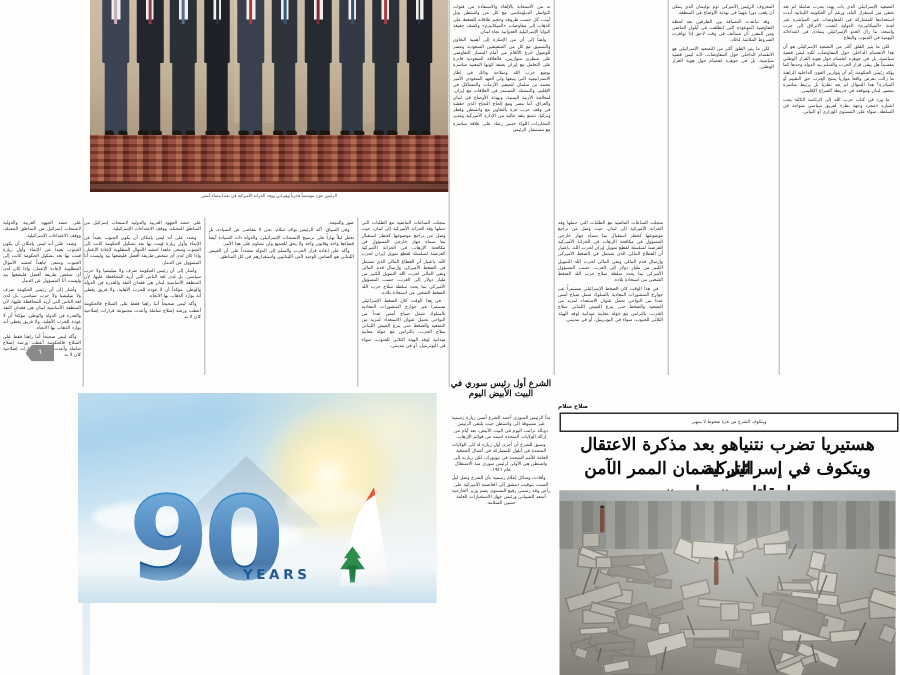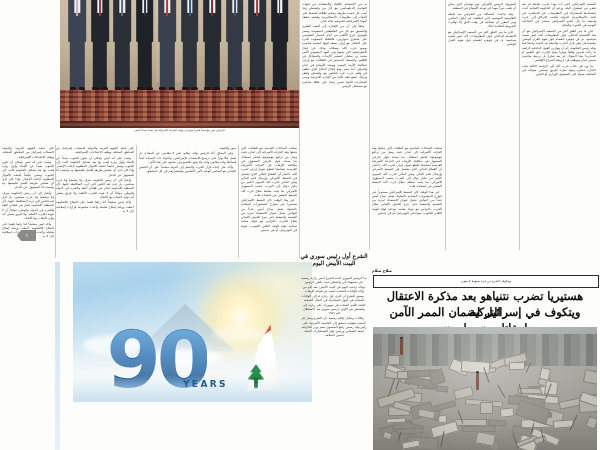--- a/index.html
+++ b/index.html
@@ -85,21 +85,21 @@
   
   #cont-arrow{
     position:absolute;left:17px;top:230px;width:19px;height:11px;
     background:#8a8a8a;color:#fff;font-size:4.5px;
     display:flex;align-items:center;justify-content:center;
     clip-path:polygon(100% 0,100% 100%,22% 100%,0 50%,22% 0);
   }
 
   
   #ad-mea{
-    position:absolute;left:73px;top:262px;width:239px;height:140px;
+    position:absolute;left:52px;top:262px;width:239px;height:140px;
     overflow:hidden;
     background:linear-gradient(170deg,#bcdcf0 0%,#a9d2ec 18%,#cfe6f3 44%,#e9f1f3 66%,#dfeaf0 100%);
   }
   .ad-sun{
     position:absolute;right:10%;top:6%;width:95px;height:95px;border-radius:50%;
     background:radial-gradient(circle,#fffdf2 0%,#fff3c8 22%,rgba(255,236,170,.55) 45%,rgba(255,241,200,0) 72%);
   }
   .ad-glow{
     position:absolute;right:-10%;top:-10%;width:75%;height:90%;
     background:radial-gradient(ellipse at 70% 30%,rgba(255,246,214,.85),rgba(255,246,214,0) 65%);

